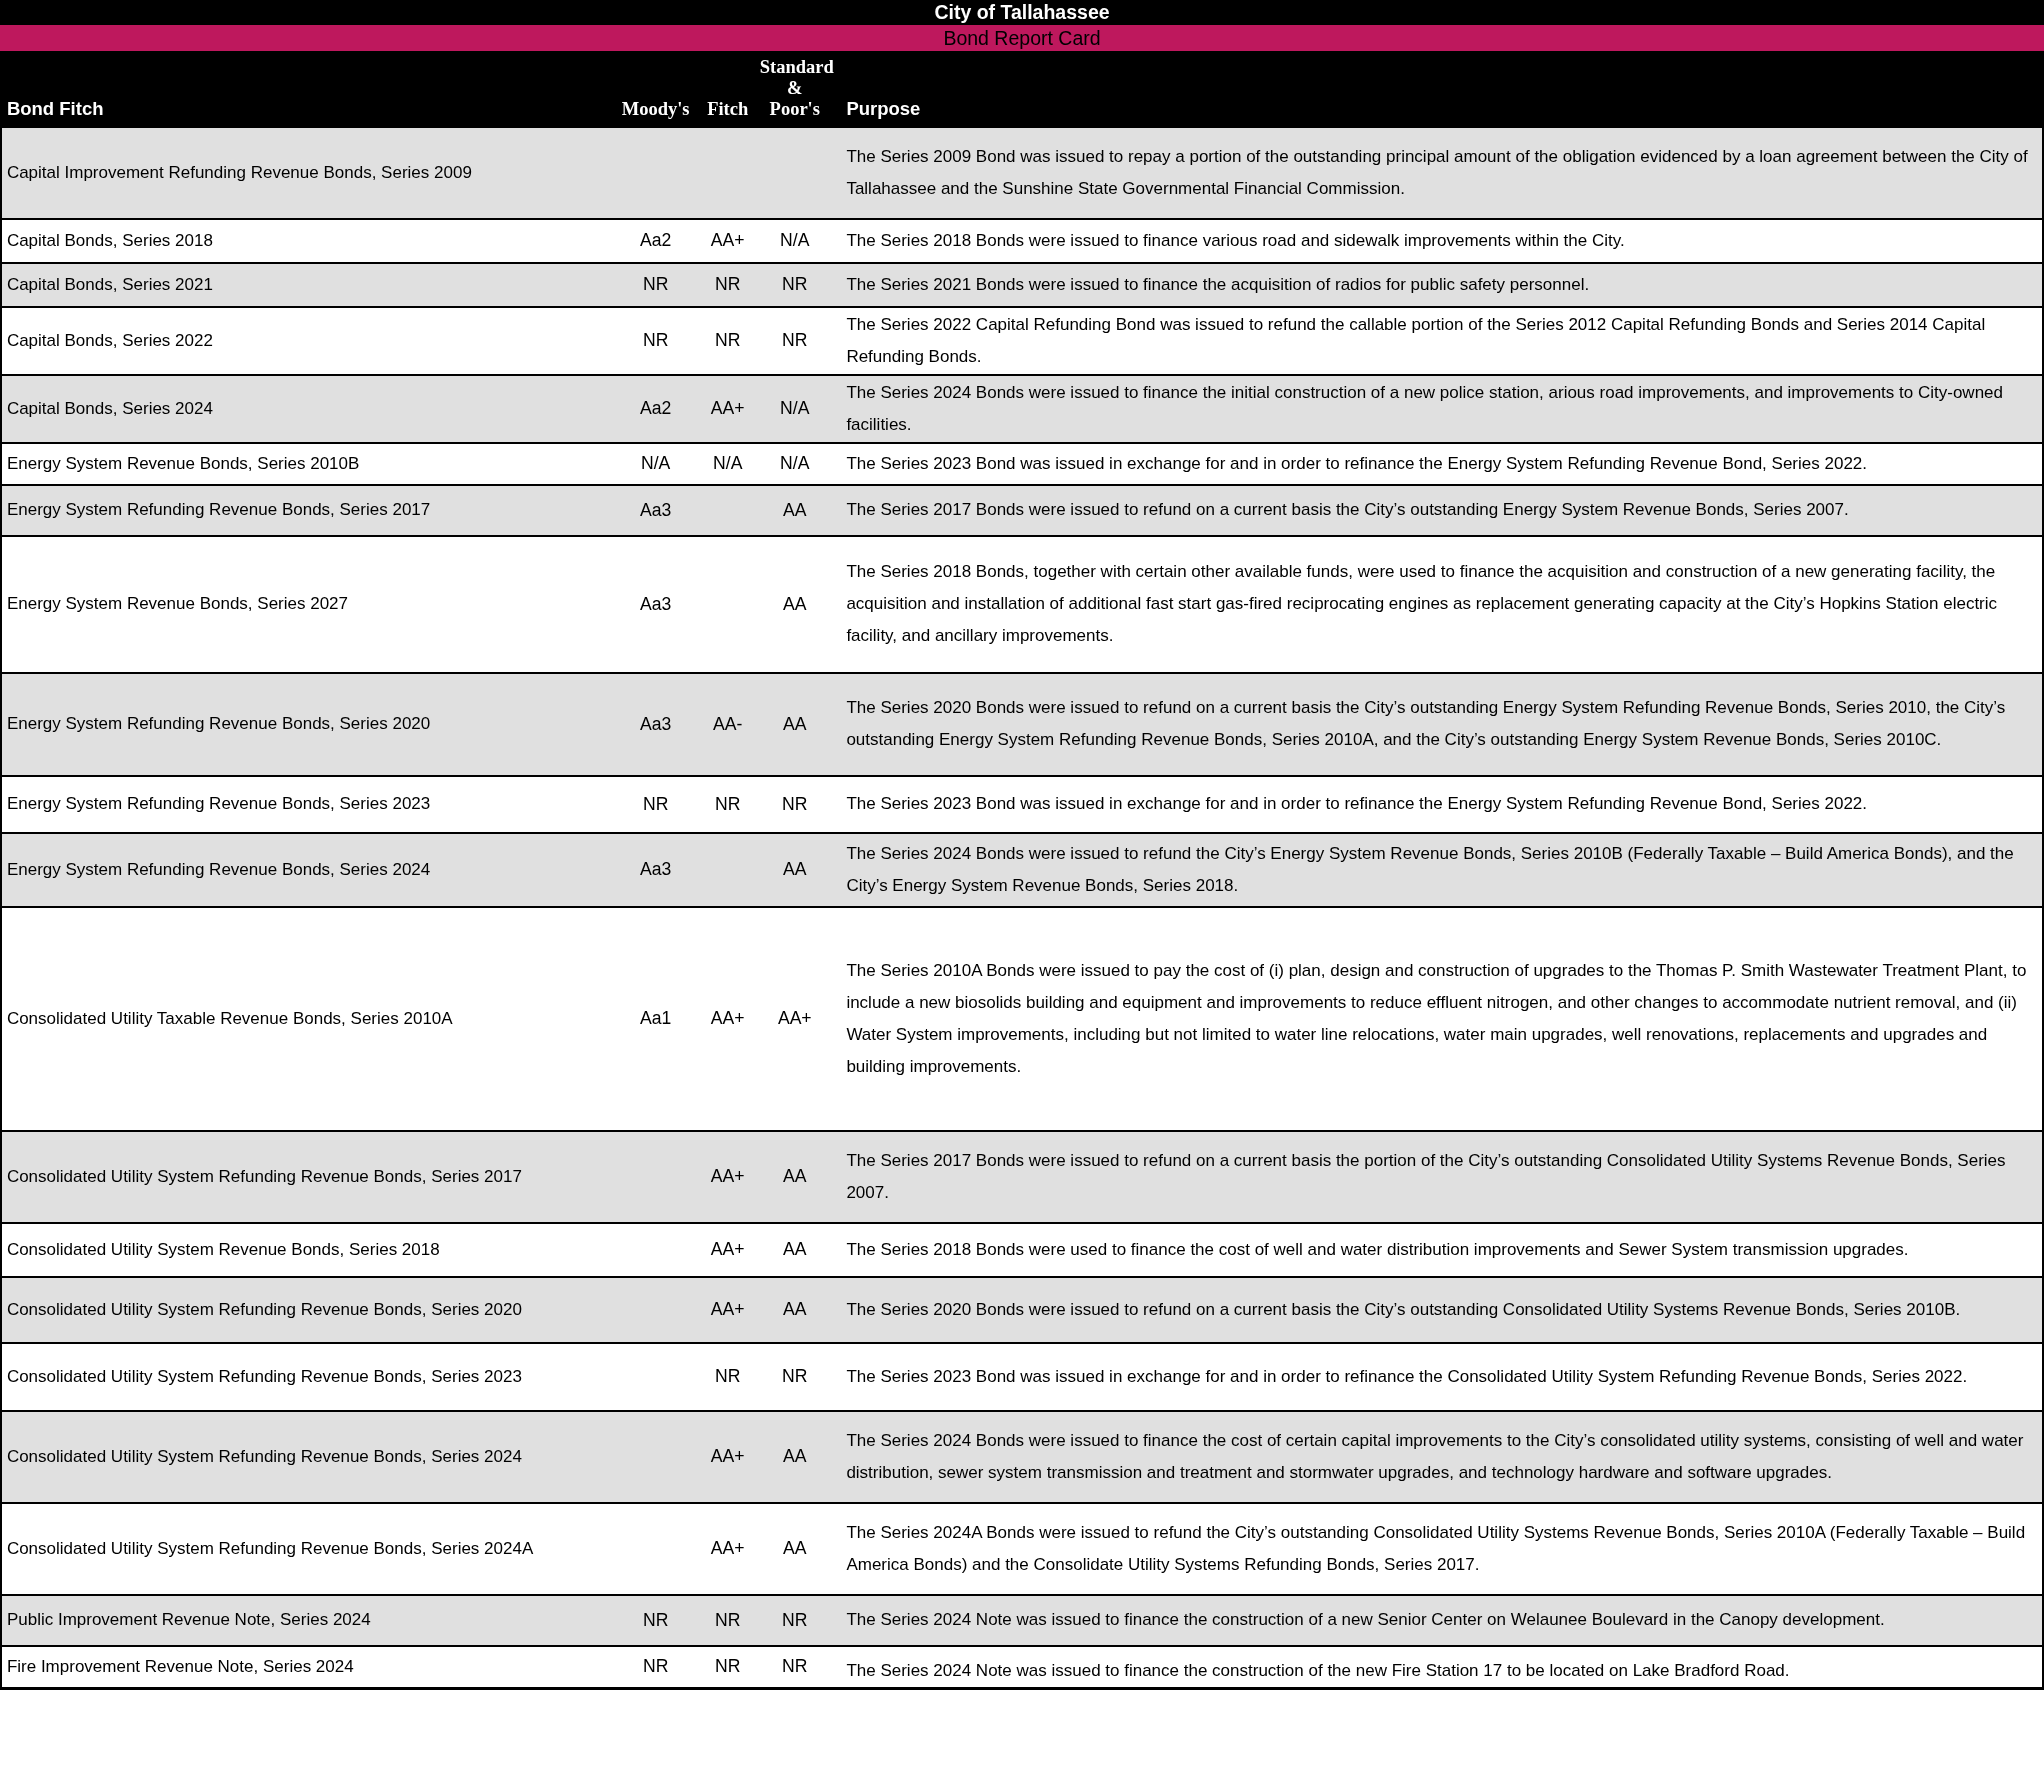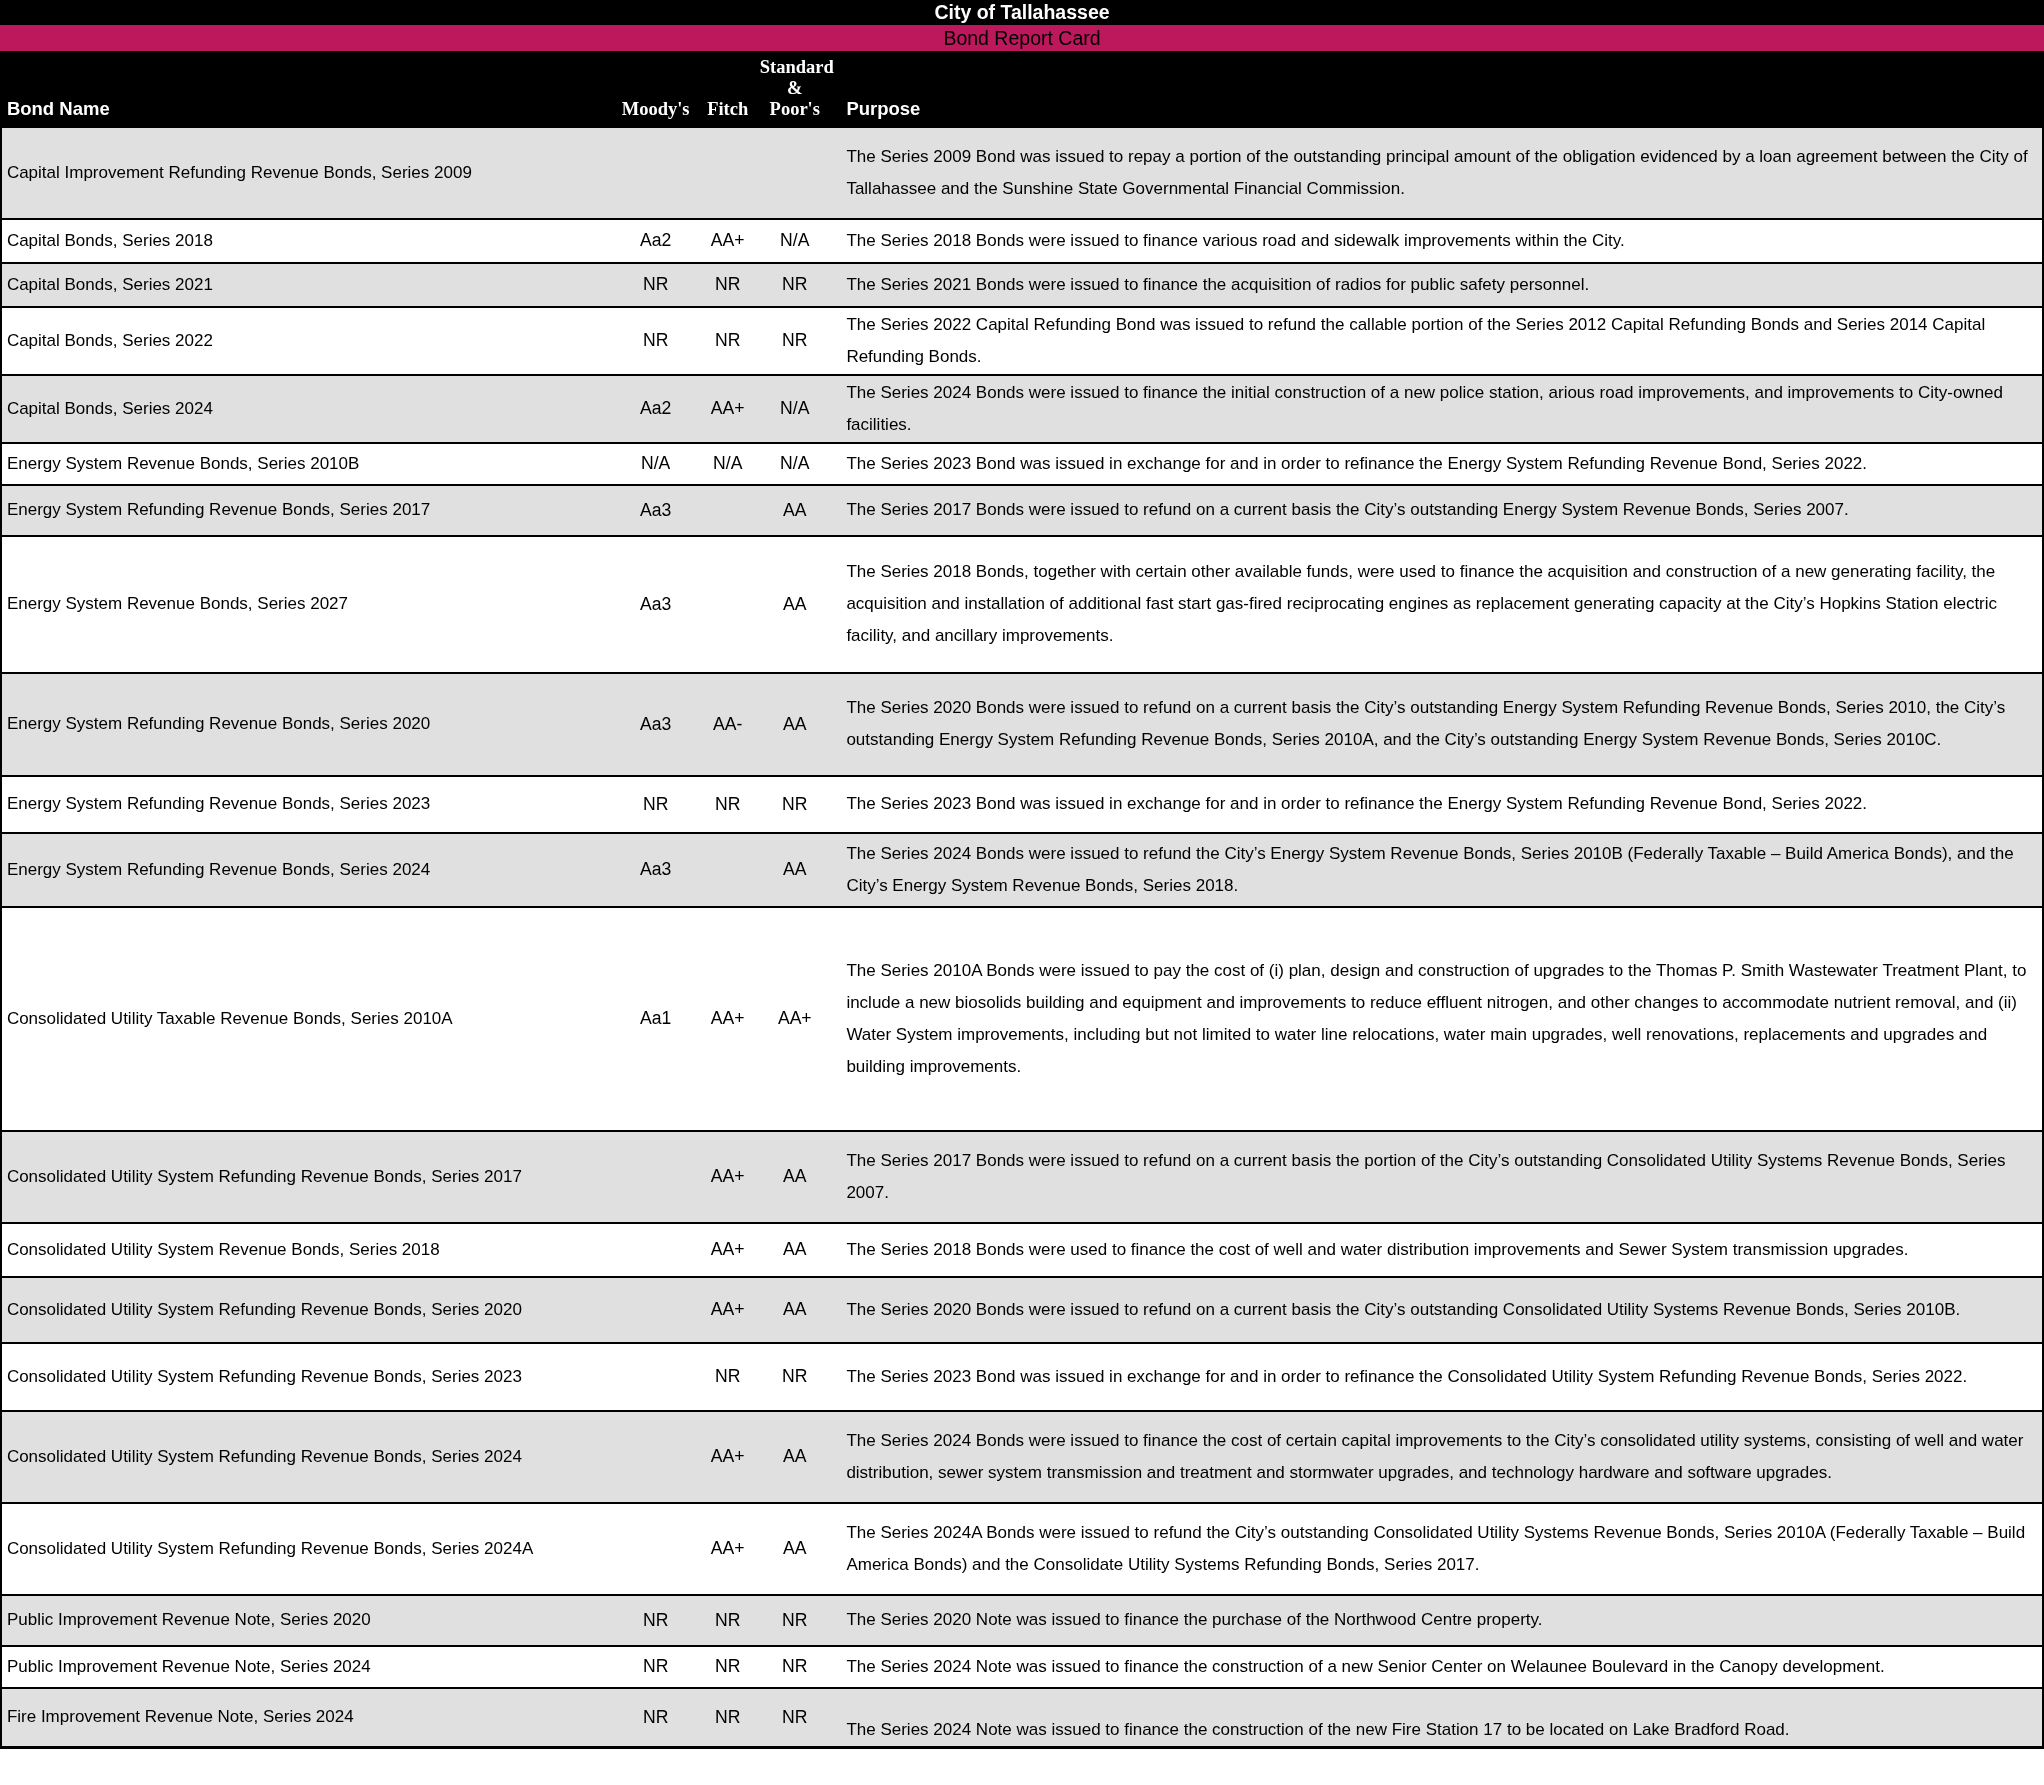--- a/index.html
+++ b/index.html
@@ -73,21 +73,21 @@
   <table>
     <colgroup>
       <col class="c-name">
         <col class="c-moodys">
         <col class="c-fitch">
         <col class="c-sp">
         <col class="c-purpose">
     </colgroup>
     <thead>
       <tr>
-        <th class="h-name">Bond Name</th>
+        <th class="h-name">Bond Fitch</th>
         <th class="h-rating">Moody's</th>
         <th class="h-rating">Fitch</th>
         <th class="h-rating">
           <div>Standard</div>
           <div>&amp; Poor's</div>
         </th>
         <th class="h-purpose">Purpose</th>
       </tr>
     </thead>
     <tbody id="rows">
@@ -229,27 +229,20 @@
 
   <tr>
     <td class="cell-name">Consolidated Utility System Refunding Revenue Bonds, Series 2024A</td>
     <td class="cell-rating"></td>
     <td class="cell-rating">AA+</td>
     <td class="cell-rating">AA</td>
     <td class="cell-purpose">The Series 2024A Bonds were issued to refund the City’s outstanding Consolidated Utility Systems Revenue Bonds, Series 2010A (Federally Taxable – Build America Bonds) and the Consolidate Utility Systems Refunding Bonds, Series 2017.</td>
   </tr>
 
 
-  <tr>
-    <td class="cell-name">Public Improvement Revenue Note, Series 2020</td>
-    <td class="cell-rating">NR</td>
-    <td class="cell-rating">NR</td>
-    <td class="cell-rating">NR</td>
-    <td class="cell-purpose">The Series 2020 Note was issued to finance the purchase of the Northwood Centre property.</td>
-  </tr>
 
   <tr>
     <td class="cell-name">Public Improvement Revenue Note, Series 2024</td>
     <td class="cell-rating">NR</td>
     <td class="cell-rating">NR</td>
     <td class="cell-rating">NR</td>
     <td class="cell-purpose">The Series 2024 Note was issued to finance the construction of a new Senior Center on Welaunee Boulevard in the Canopy development.</td>
   </tr>
 
   <tr>

